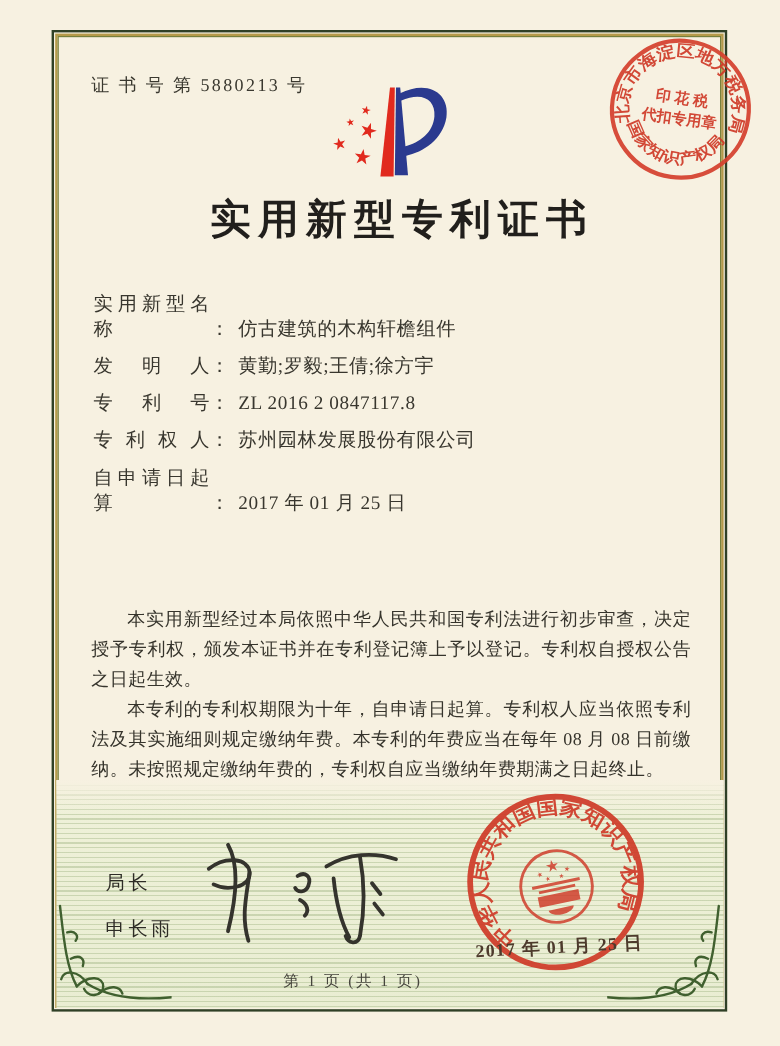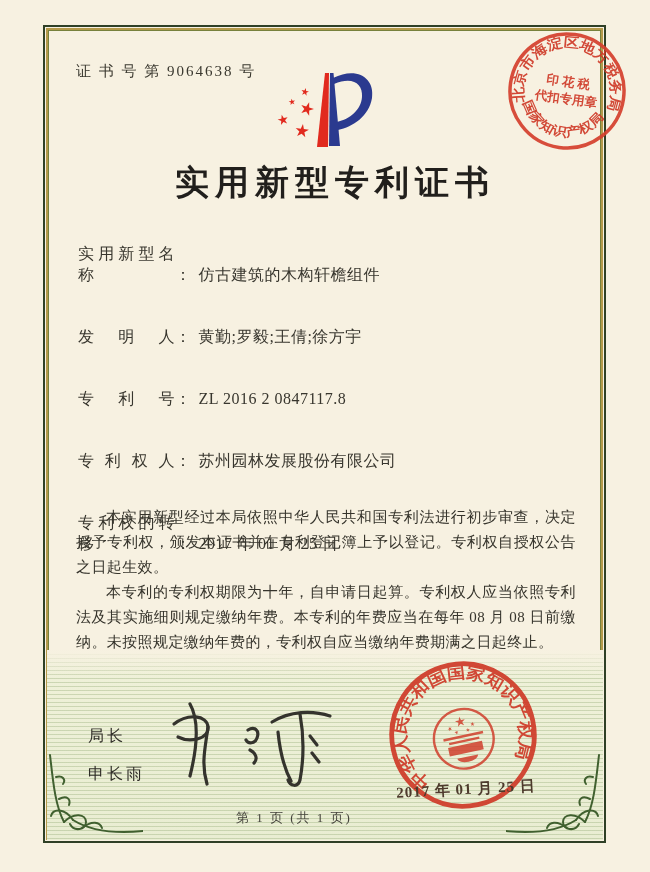--- a/index.html
+++ b/index.html
@@ -23,21 +23,21 @@
     font-size:34px;font-weight:700;letter-spacing:6px;color:#211f1c;padding-left:20px;box-sizing:border-box;}
 
   
   .tax-seal{position:absolute;left:506px;top:30px;width:122px;height:122px;transform:rotate(8deg);opacity:.92;}
   .main-seal{position:absolute;left:386px;top:658px;width:154px;height:154px;transform:rotate(-12deg);opacity:.92;z-index:4;}
   .seal-text{font-family:"Liberation Serif","DejaVu Serif",serif;font-weight:600;fill:#cf3a28;}
   .seal-date{position:absolute;left:386px;top:780px;width:160px;text-align:center;z-index:5;
     font-size:15px;font-weight:600;color:#4d3a2c;letter-spacing:1px;transform:rotate(-3deg);}
 
   
-  .fields{position:absolute;left:78px;top:243px;display:flex;flex-direction:column;gap:41px;}
+  .fields{position:absolute;left:78px;top:243px;display:flex;flex-direction:column;gap:10px;}
   .frow{font-size:16px;line-height:21px;color:#38362e;letter-spacing:.5px;}
   .flabel{display:inline-block;width:97px;text-align:justify;text-align-last:justify;vertical-align:bottom;}
   .fcolon{margin-right:7px;}
 
   
   .body-text{position:absolute;left:76px;top:505px;width:500px;}
   .body-text p{margin:0;text-indent:2em;text-align:justify;font-size:15px;line-height:25px;color:#36342c;letter-spacing:.4px;font-family:Liberation Serif, serif;}
 
   
   .green-zone{position:absolute;left:47px;top:650px;width:556px;height:190px;z-index:1;
@@ -88,21 +88,21 @@
       <path d="M0,80 C30,83 54,79 70,69"></path>
       <path d="M93,4 C90,30 88,54 79,71"></path>
       <path d="M79,71 C69,61 57,63 57,71 C57,79 69,81 73,73"></path>
       <path d="M70,69 C78,57 90,57 92,65"></path>
       <path d="M61,77 C51,69 43,71 41,77"></path>
       <path d="M84,48 C76,44 72,48 74,54"></path>
       <path d="M87,26 C80,24 77,29 80,33"></path>
     </g>
   </svg>
 
-  <div class="cert-no">证 书 号 第 9064638 号</div>
+  <div class="cert-no">证 书 号 第 5880213 号</div>
 
   <svg class="logo" width="140" height="100" viewBox="0 0 140 100">
     <defs>
       <polygon id="star" points="0,-1 0.225,-0.309 0.951,-0.309 0.364,0.118 0.588,0.809 0,0.382 -0.588,0.809 -0.364,0.118 -0.951,-0.309 -0.225,-0.309"></polygon>
     </defs>
     <path d="M80,24 C104,12 122,24 119,44 C116,62 100,73 85,76 L84,68 C97,65 108,56 109,43 C110,29 99,22 81,30 Z" fill="#2b3a8f"></path>
     <polygon points="77,19 80.5,19 87,92 76,92" fill="#2b3a8f"></polygon>
     <polygon points="72,19 76,19 75,93 64,93" fill="#e12a1e"></polygon>
     <use href="#star" transform="translate(52,38) scale(4) rotate(12)" fill="#e12a1e"></use>
     <use href="#star" transform="translate(39,48) scale(3.4) rotate(-10)" fill="#e12a1e"></use>
@@ -136,21 +136,21 @@
     <div class="frow">
       <span class="flabel">发明人</span><span class="fcolon">：</span><span class="fvalue">黄勤;罗毅;王倩;徐方宇</span>
     </div>
     <div class="frow">
       <span class="flabel">专利号</span><span class="fcolon">：</span><span class="fvalue">ZL 2016 2 0847117.8</span>
     </div>
     <div class="frow">
       <span class="flabel">专利权人</span><span class="fcolon">：</span><span class="fvalue">苏州园林发展股份有限公司</span>
     </div>
     <div class="frow">
-      <span class="flabel">专利权的转移</span><span class="fcolon">：</span><span class="fvalue">2017 年 01 月 25 日</span>
+      <span class="flabel">自申请日起算</span><span class="fcolon">：</span><span class="fvalue">2017 年 01 月 25 日</span>
     </div>
   </div>
 
   <div class="body-text">
     <p>本实用新型经过本局依照中华人民共和国专利法进行初步审查，决定授予专利权，颁发本证书并在专利登记簿上予以登记。专利权自授权公告之日起生效。</p>
     <p>本专利的专利权期限为十年，自申请日起算。专利权人应当依照专利法及其实施细则规定缴纳年费。本专利的年费应当在每年 08 月 08 日前缴纳。未按照规定缴纳年费的，专利权自应当缴纳年费期满之日起终止。</p>
     <p>专利证书记载专利权登记时的法律状况。专利权的转移、质押、无效、终止、恢复和专利权人的姓名或名称、国籍、地址变更等事项记载在专利登记簿上。</p>
   </div>
 
   <div class="director">

